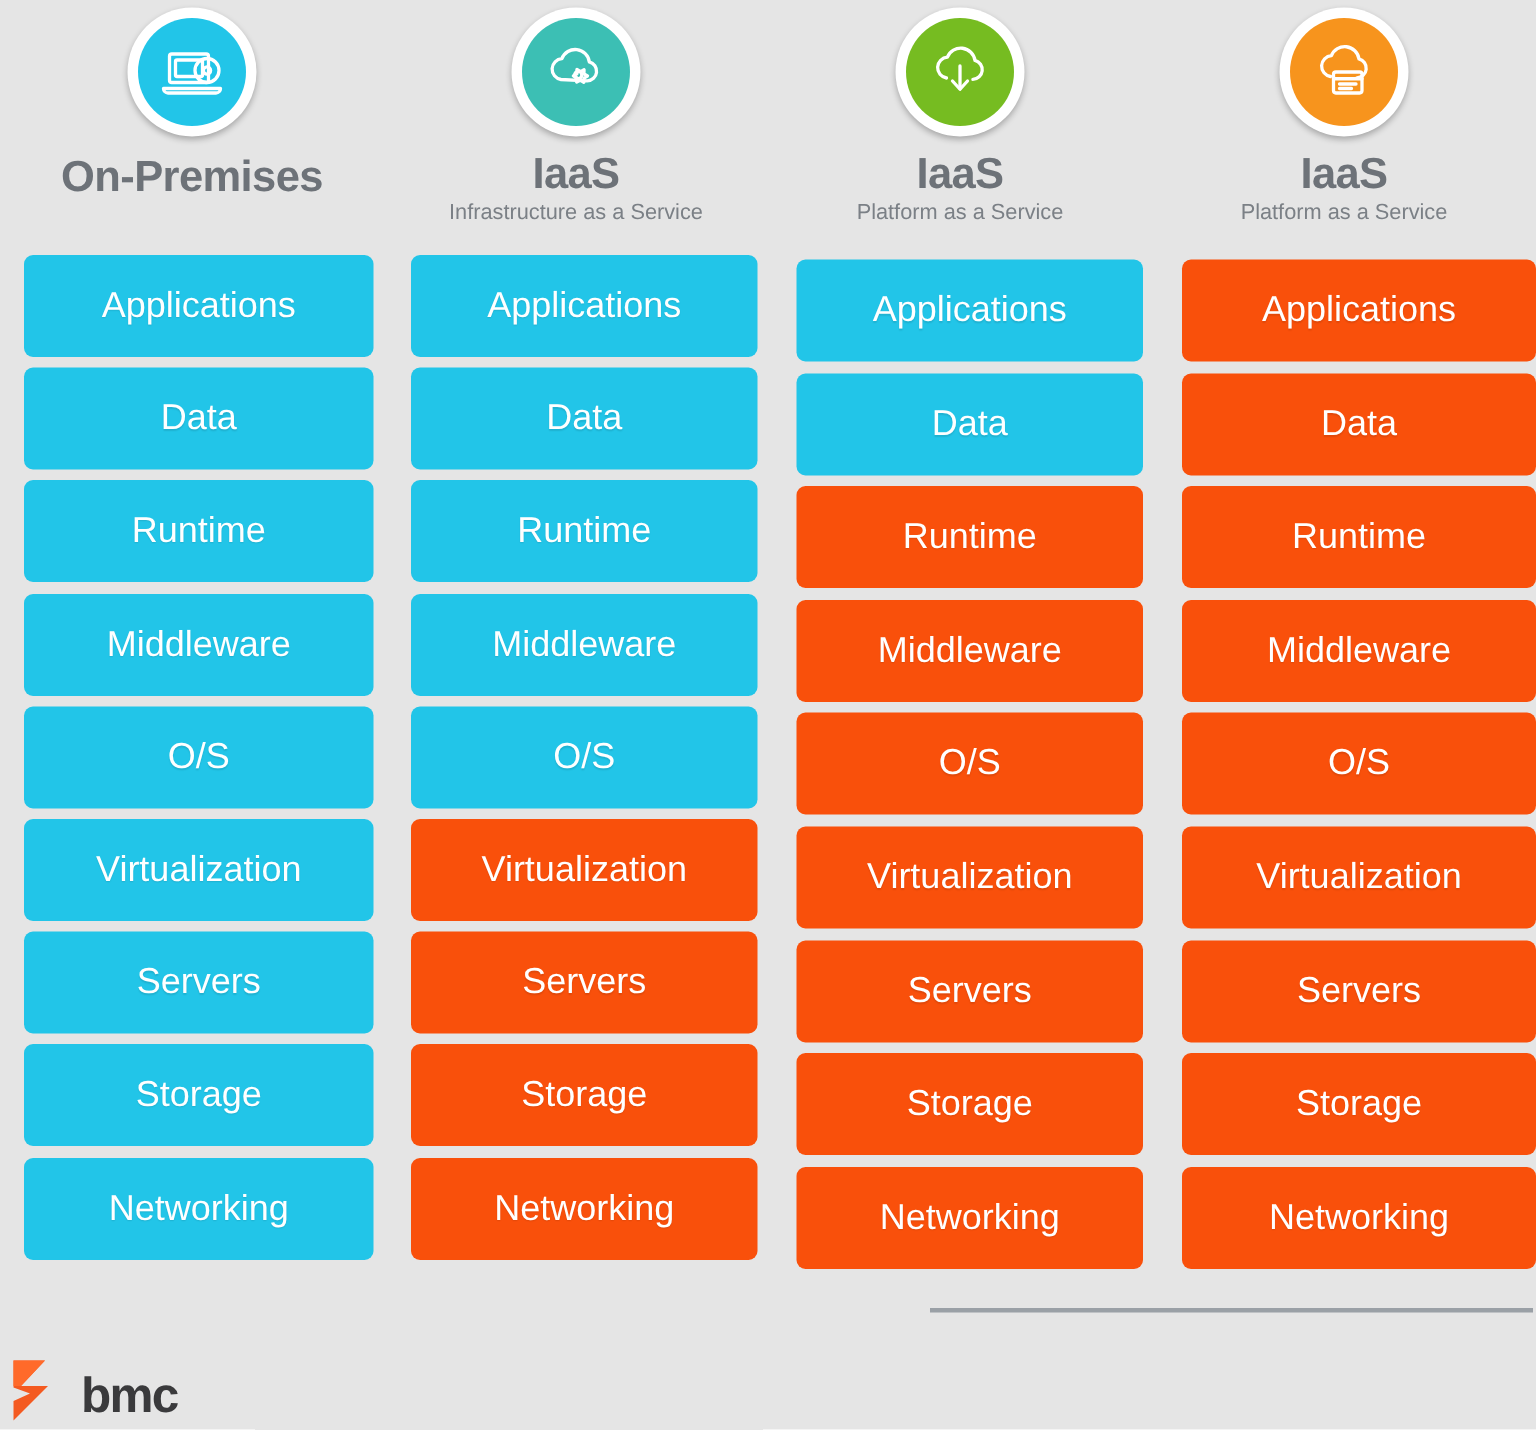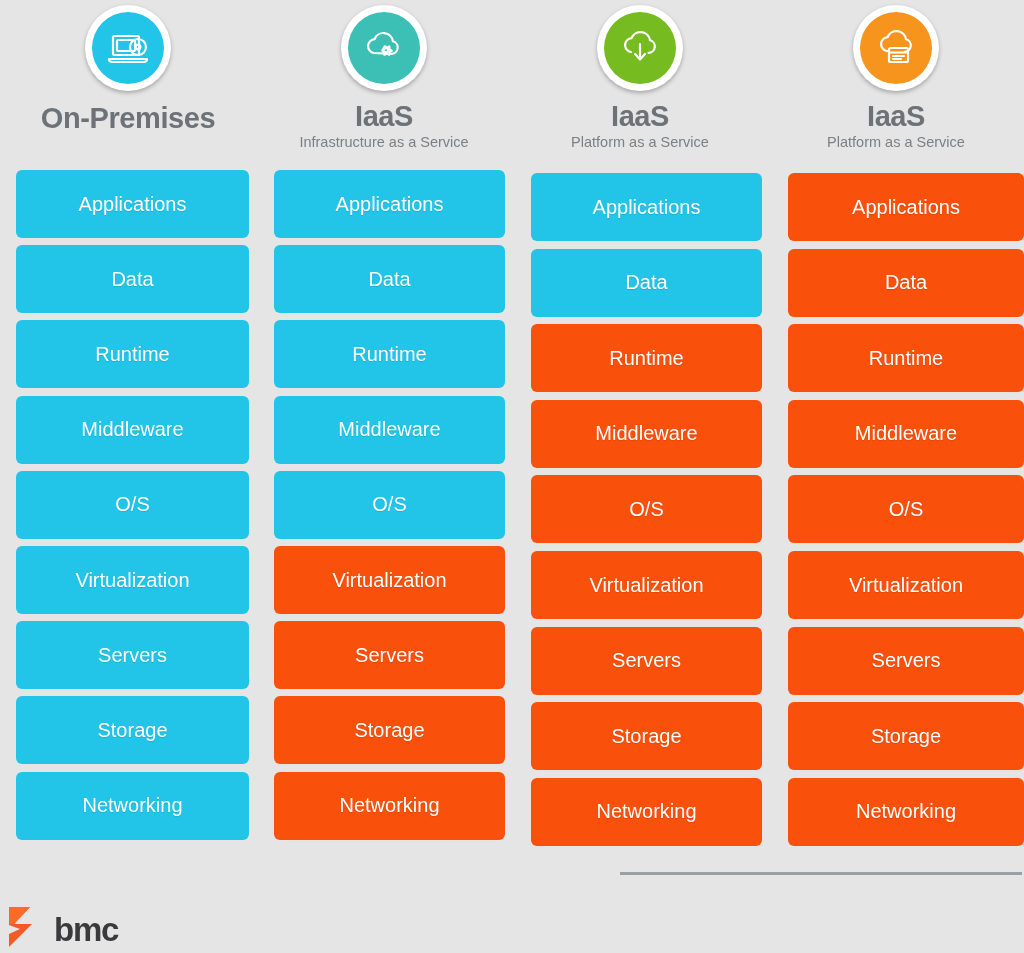--- a/index.html
+++ b/index.html
@@ -88,21 +88,21 @@
   .cell {
     position: absolute;
     left: 16px;
     right: 0;
     height: 68px;
     border-radius: 6px;
     display: flex;
     align-items: center;
     justify-content: center;
     color: #ffffff;
-    font-size: 20px;
+    font-size: 24px;
     font-weight: normal;
     text-shadow: 0 1px 1px rgba(0,0,0,0.10);
     box-sizing: border-box;
   }
   .cell.you   { background: #22c5e8; }
   .cell.other { background: #f9500b; }
 
   
   .divider {
     position: absolute;

